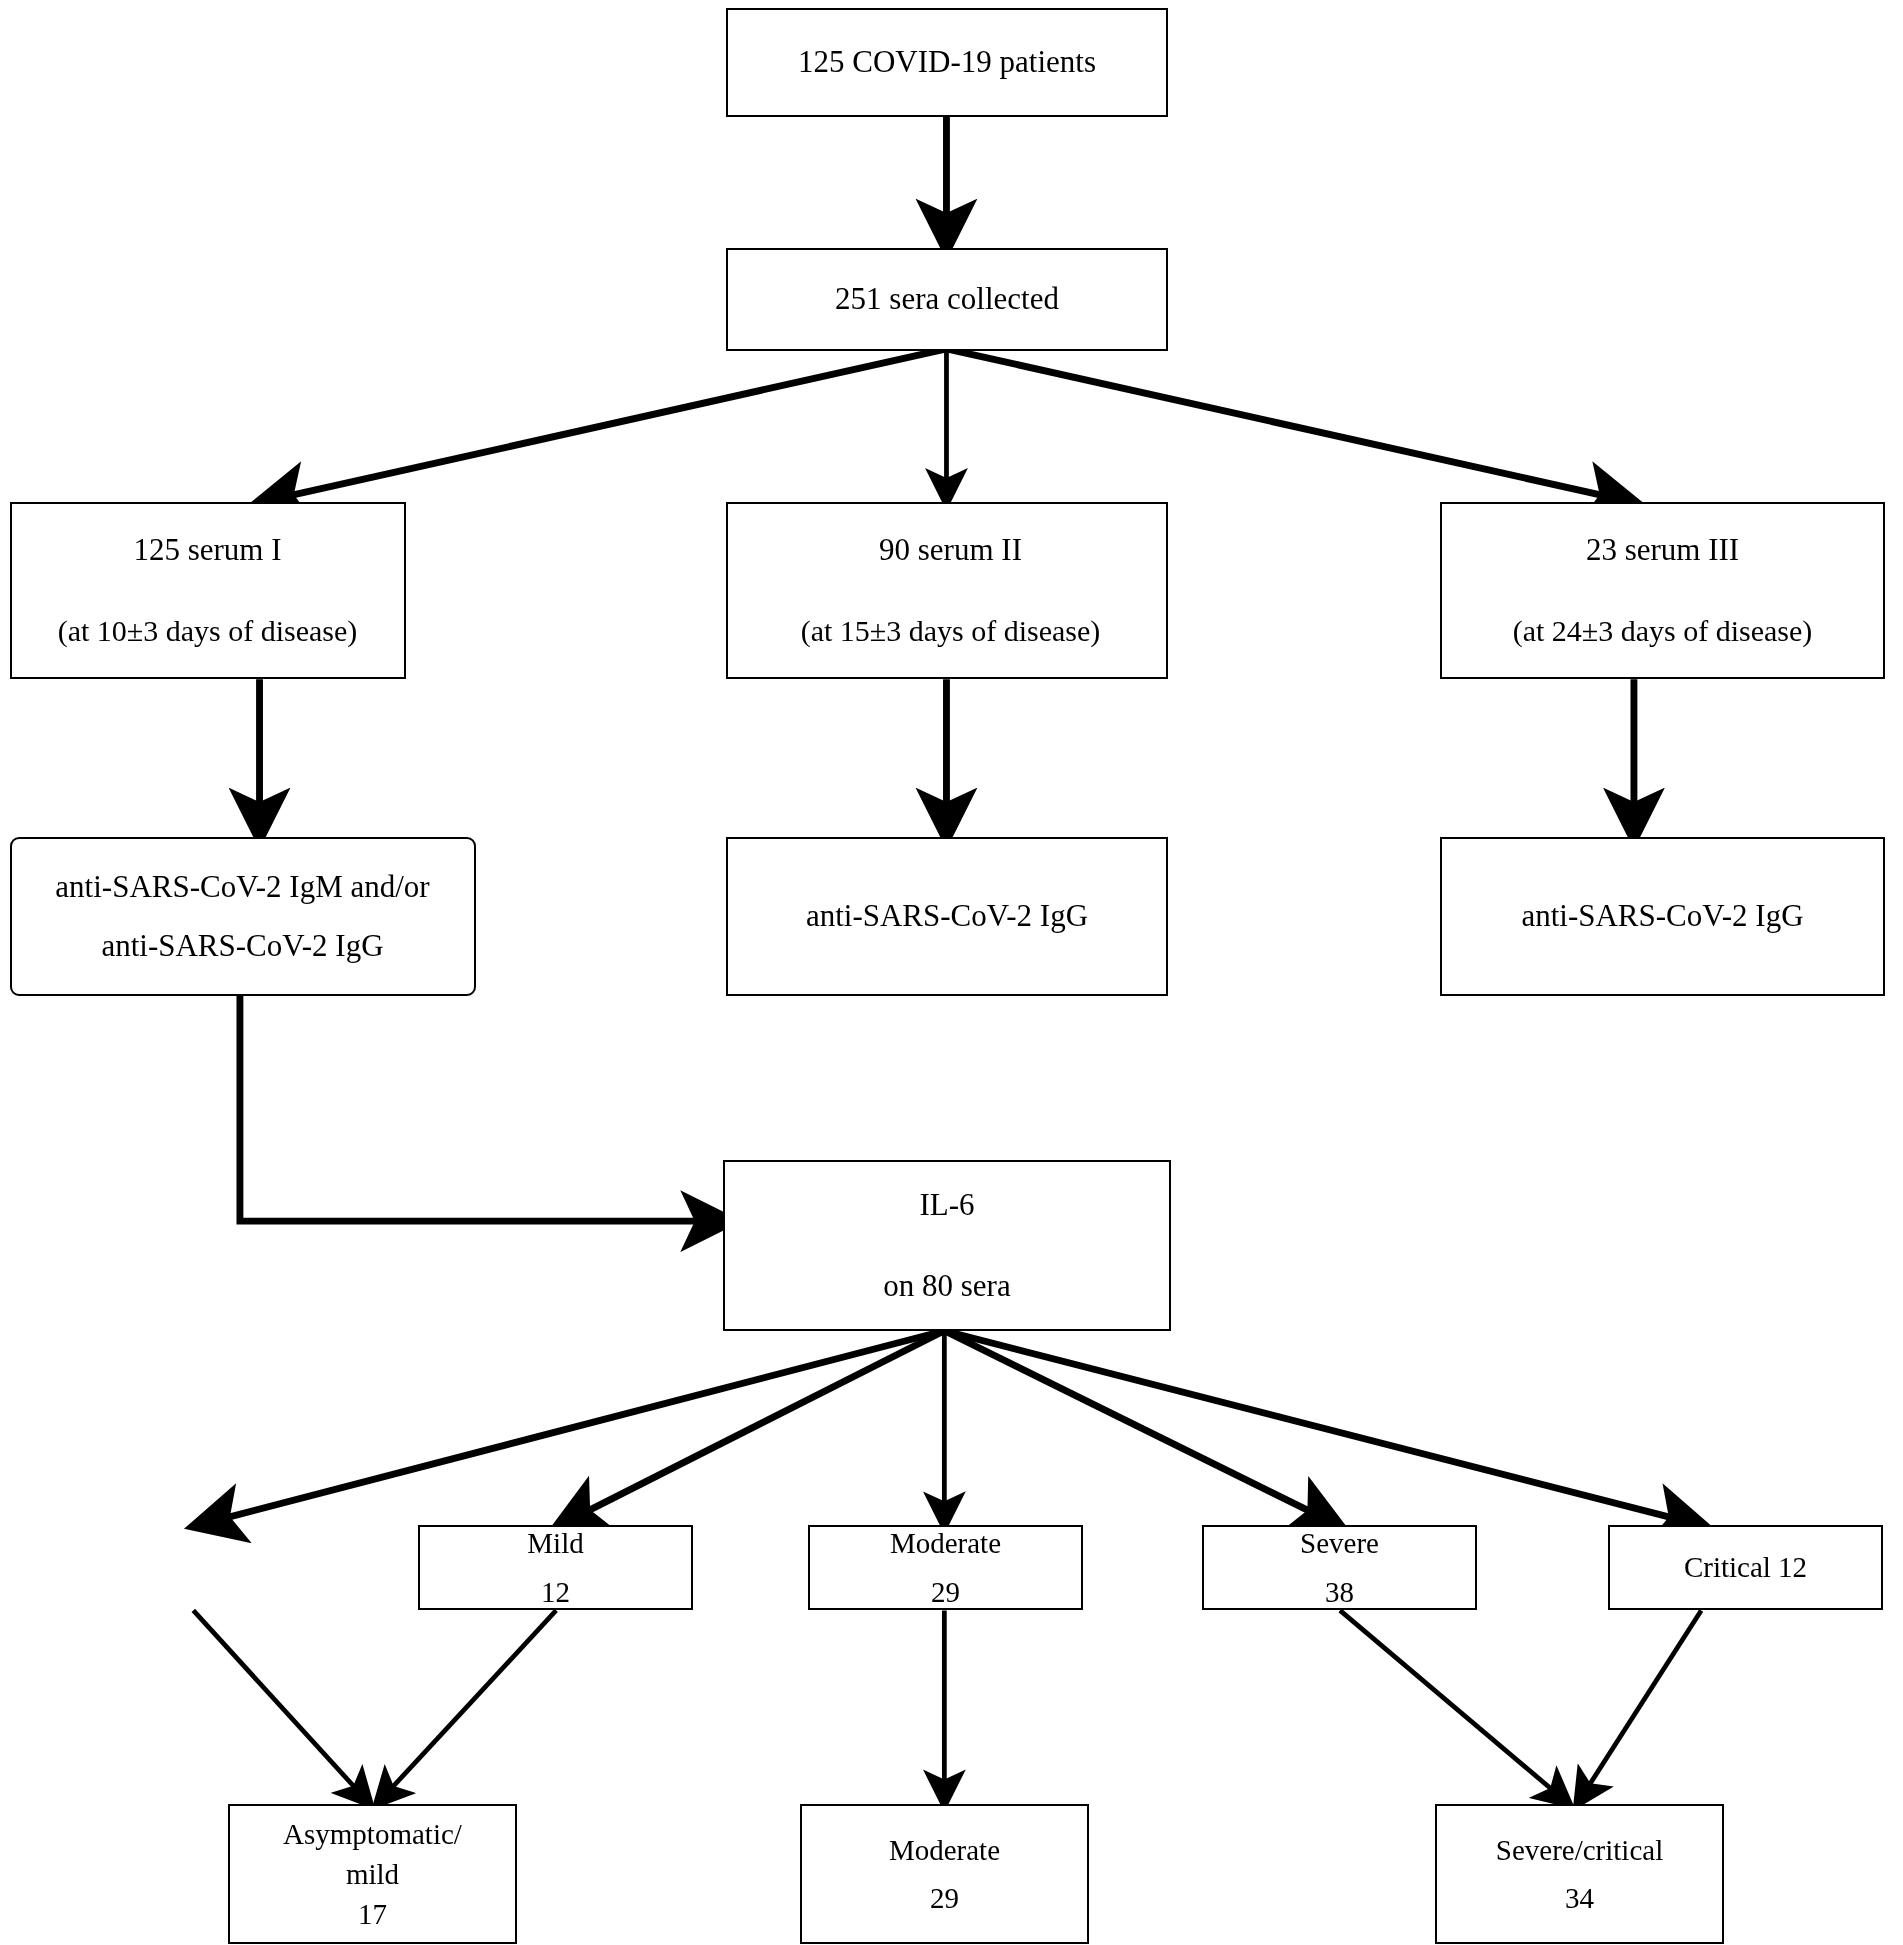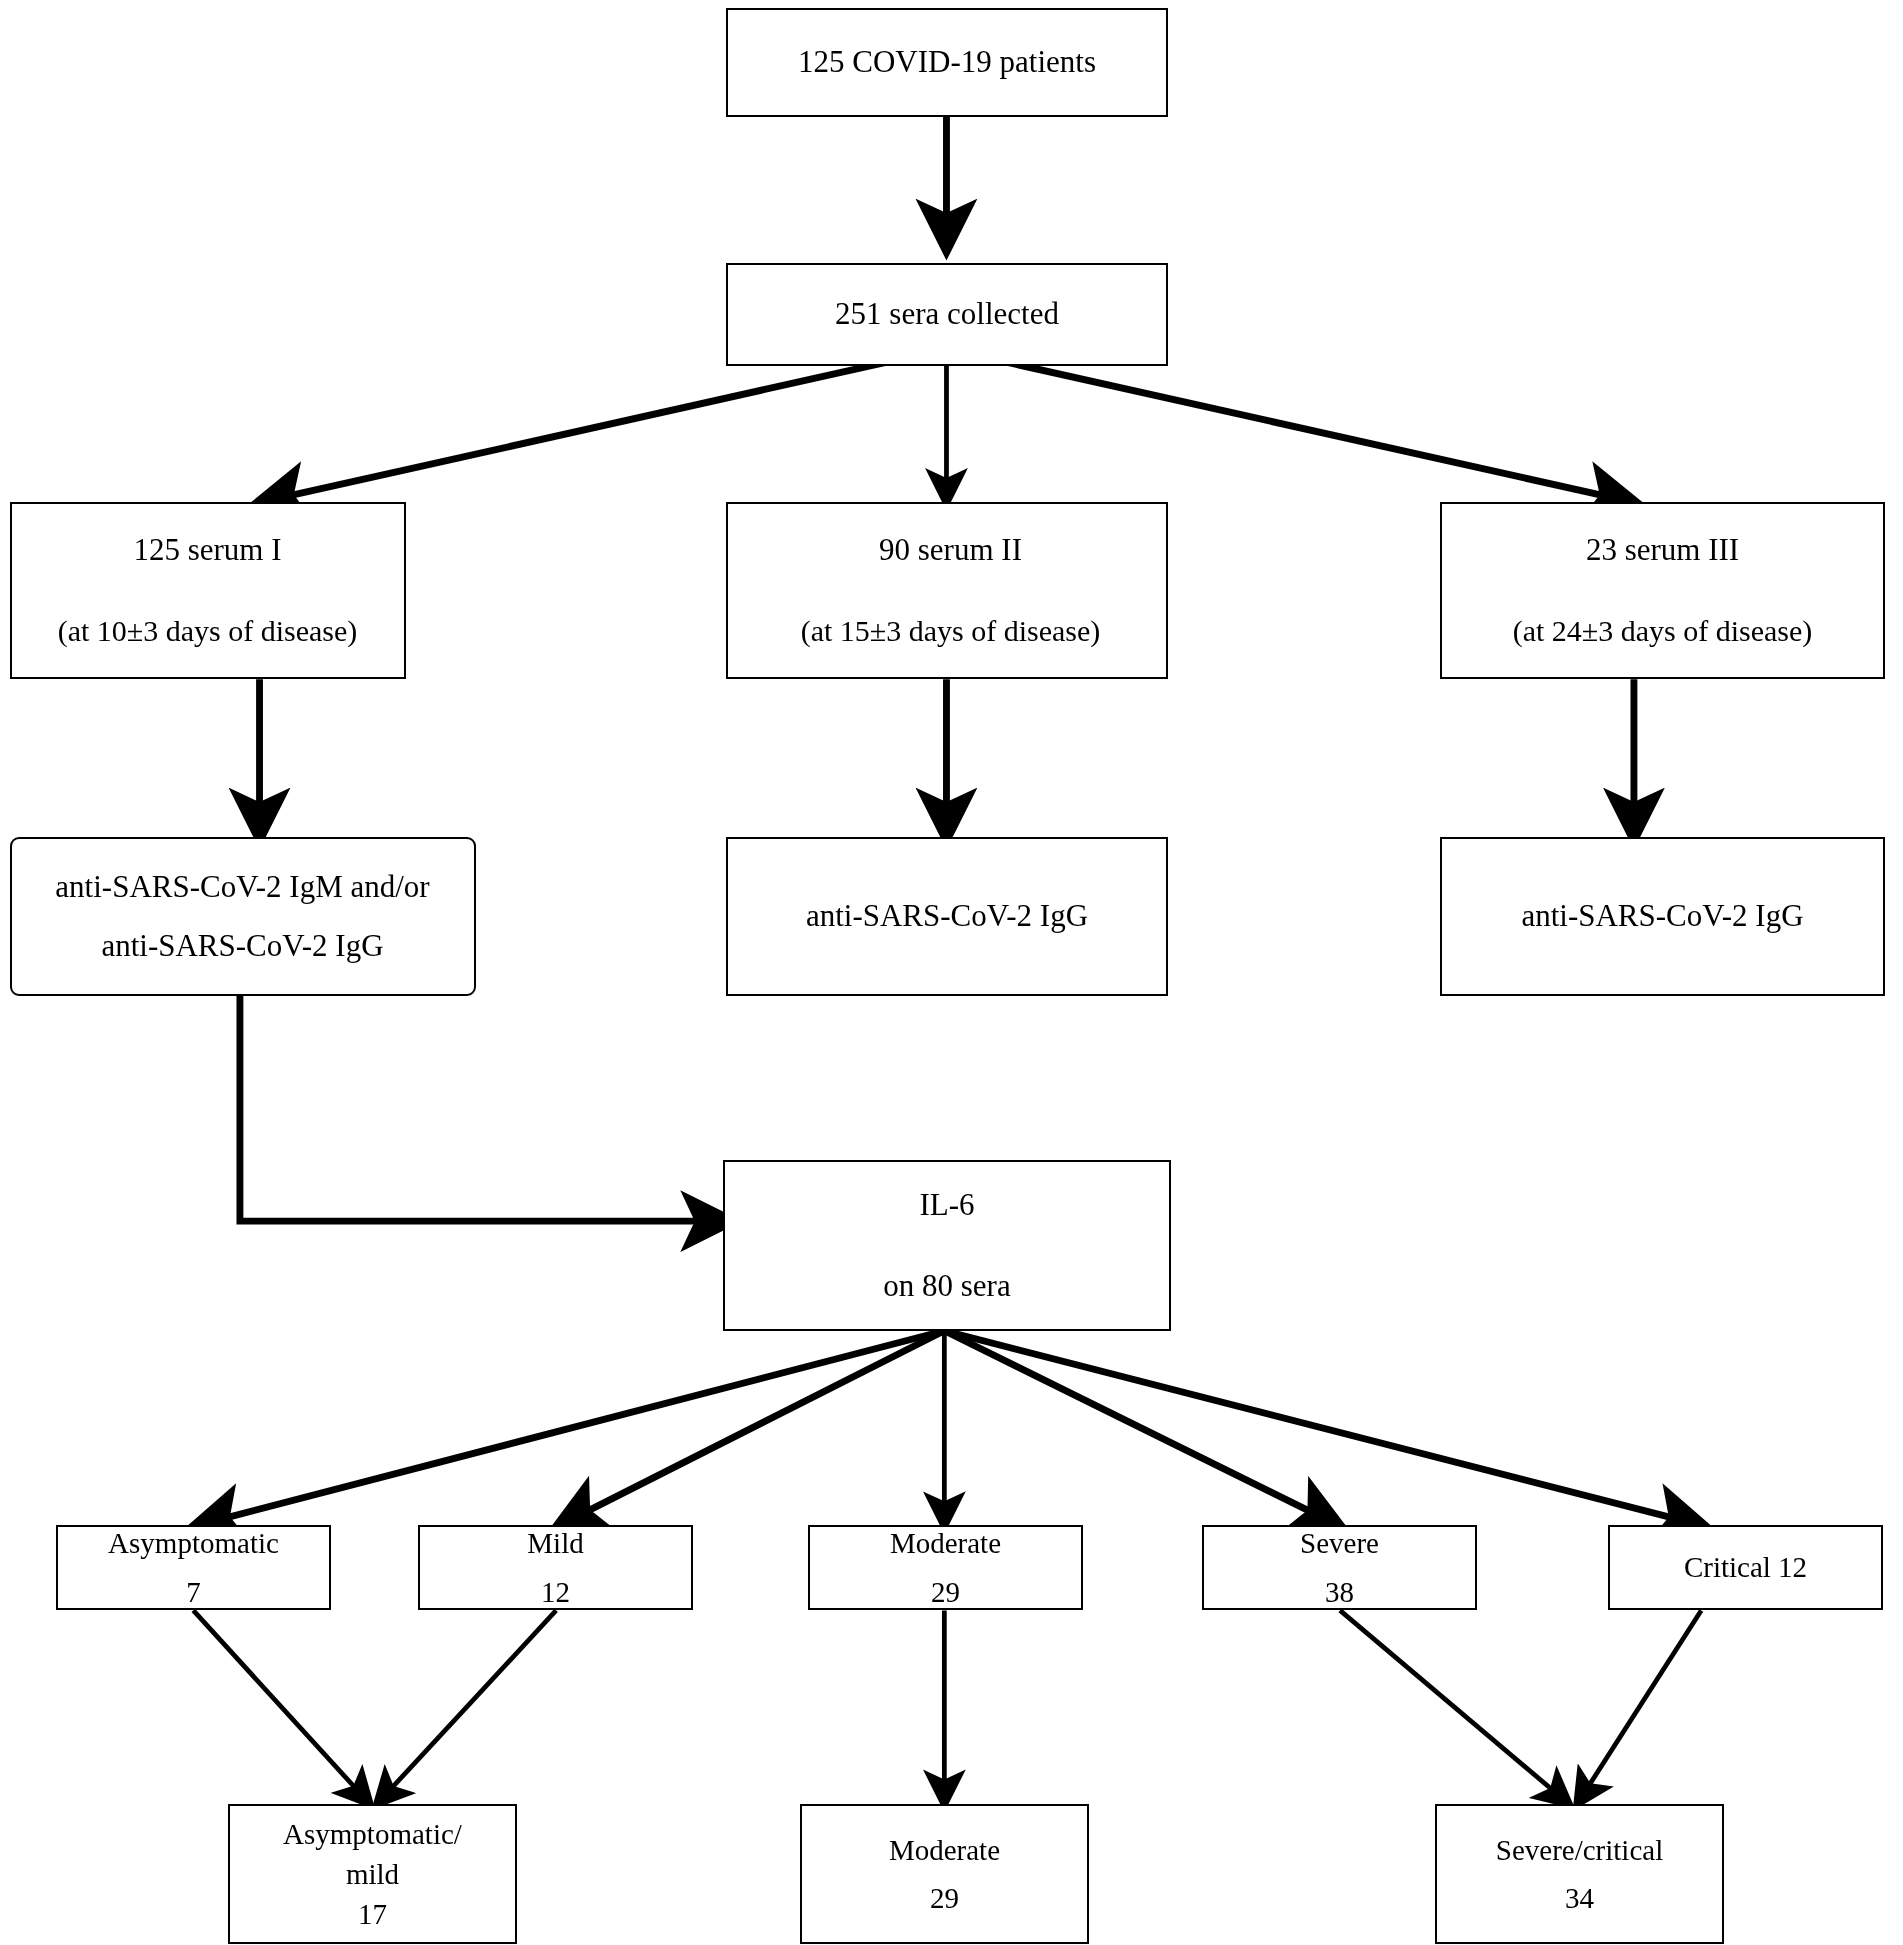--- a/index.html
+++ b/index.html
@@ -87,21 +87,21 @@
       <line x1="1783" y1="3040" x2="1783" y2="3405" stroke-width="9"></line>
       <line x1="2530" y1="3040" x2="2962" y2="3405" stroke-width="9"></line>
       <line x1="3212" y1="3040" x2="2978" y2="3405" stroke-width="9"></line>
     </g>
   </svg>
 
   <div class="node" style="left:726px; top:8px; width:442px; height:109px;">
     <span class="line f-58">125 COVID-19 patients</span>
   </div>
 
-  <div class="node" style="left:726px; top:263px; width:442px; height:103px;">
+  <div class="node" style="left:726px; top:248px; width:442px; height:103px;">
     <span class="line f-58">251 sera collected</span>
   </div>
 
   <div class="node gap-lg" style="left:9.5px; top:502px; width:396px; height:177px;">
     <span class="line f-58">125 serum I</span>
     <span class="line f-56">(at 10±3 days of disease)</span>
   </div>
 
   <div class="node gap-lg" style="left:726px; top:502px; width:442px; height:177px;padding-left:7px;">
     <span class="line f-58">90 serum II</span>
@@ -124,24 +124,20 @@
 
   <div class="node" style="left:1440px; top:837px; width:445px; height:159px;">
     <span class="line f-58">anti-SARS-CoV-2 IgG</span>
   </div>
 
   <div class="node gap-lg" style="left:723px; top:1160px; width:448px; height:171px;">
     <span class="line f-58">IL-6</span>
     <span class="line f-58">on 80 sera</span>
   </div>
 
-  <div class="node gap-sm" style="left:56px; top:1525px; width:275px; height:85px;">
-    <span class="line f-54">Asymptomatic</span>
-    <span class="line f-54">7</span>
-  </div>
 
   <div class="node gap-sm" style="left:418px; top:1525px; width:275px; height:85px;">
     <span class="line f-54">Mild</span>
     <span class="line f-54">12</span>
   </div>
 
   <div class="node gap-sm" style="left:808px; top:1525px; width:275px; height:85px;">
     <span class="line f-54">Moderate</span>
     <span class="line f-54">29</span>
   </div>

